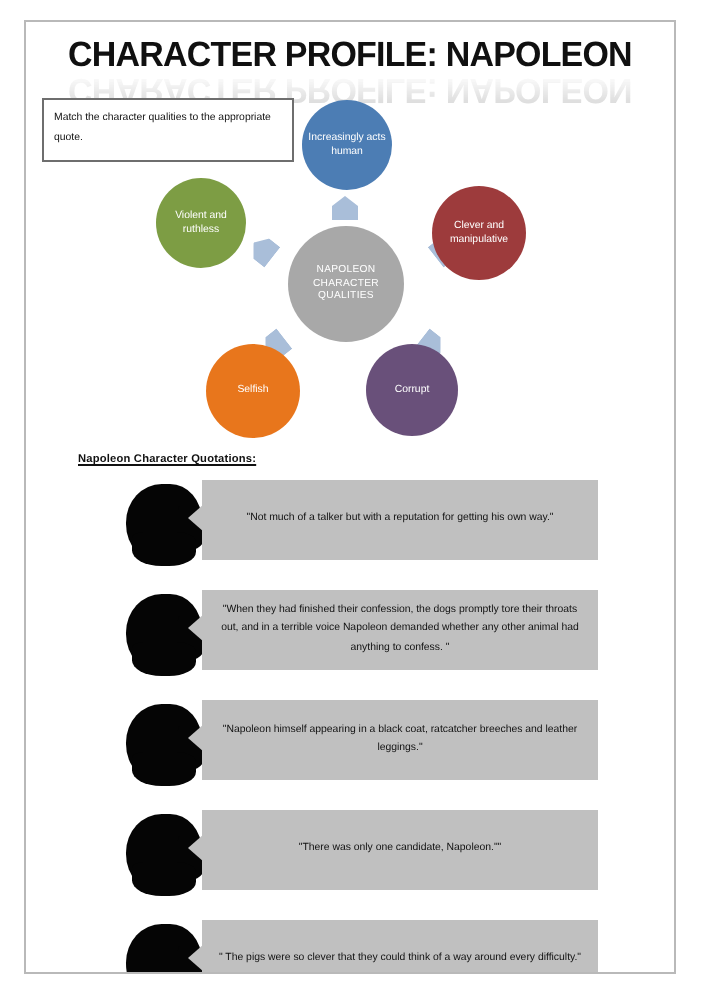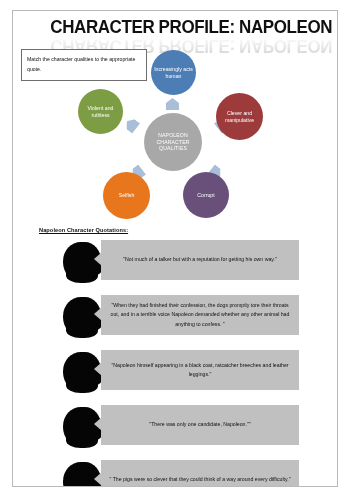--- a/index.html
+++ b/index.html
@@ -11,21 +11,21 @@
   }
 
   
   #page-frame{
     position:absolute;left:12px;top:10px;width:326px;height:477px;
     background:#ffffff;border:1px solid #b9b9b9;box-sizing:border-box;
     overflow:hidden;
   }
 
   
-  #title-block{position:absolute;left:0;top:8px;width:100%;text-align:right;}
+  #title-block{position:absolute;left:0;top:8px;width:100%;text-align:center;}
   #doc-title{
     font-size:17.5px;font-weight:bold;letter-spacing:-0.4px;
     color:#101010;white-space:nowrap;line-height:1;
     font-family:"Liberation Sans","DejaVu Sans",sans-serif;
     transform:scaleX(0.97);
   }
   #doc-title-reflection{
     font-size:17.5px;font-weight:bold;letter-spacing:-0.4px;
     white-space:nowrap;line-height:1;
     transform:scaleY(-1) scaleX(0.97);

